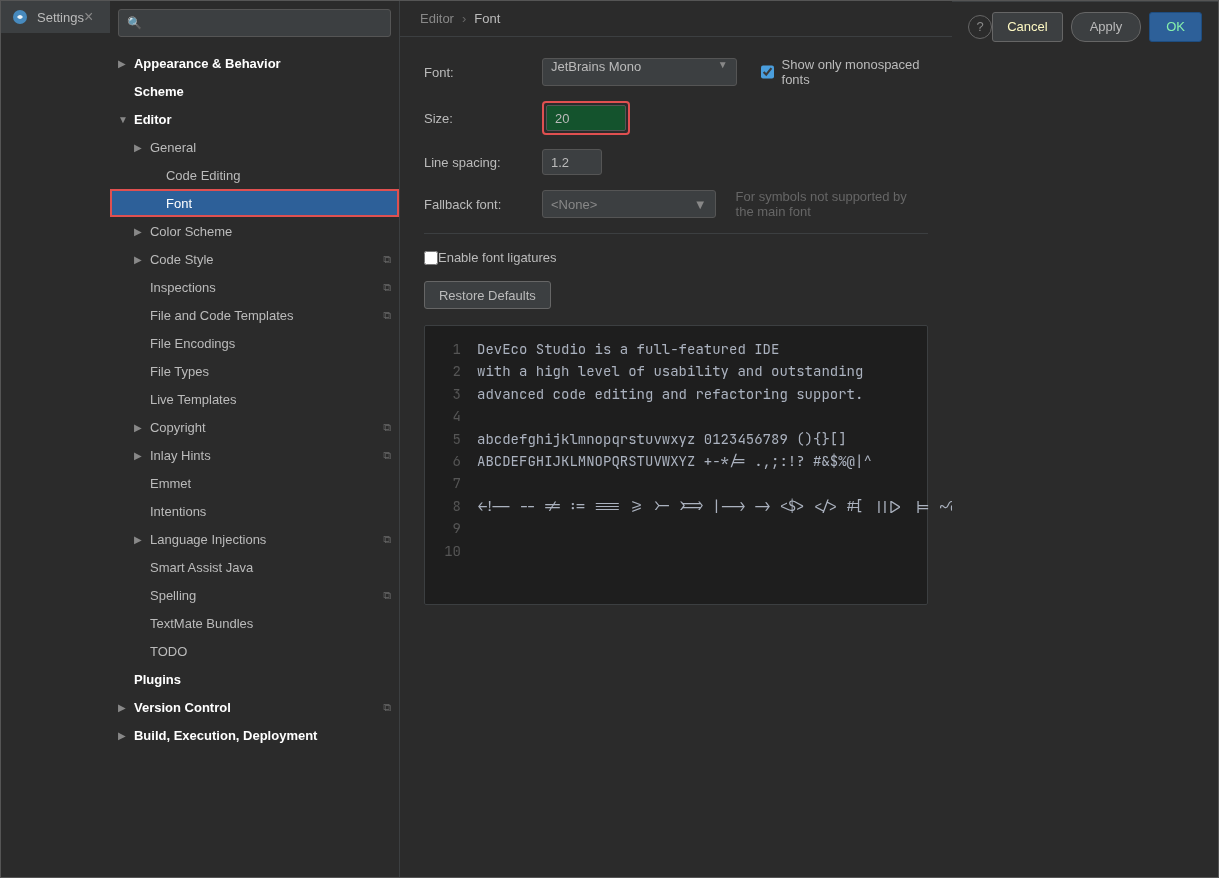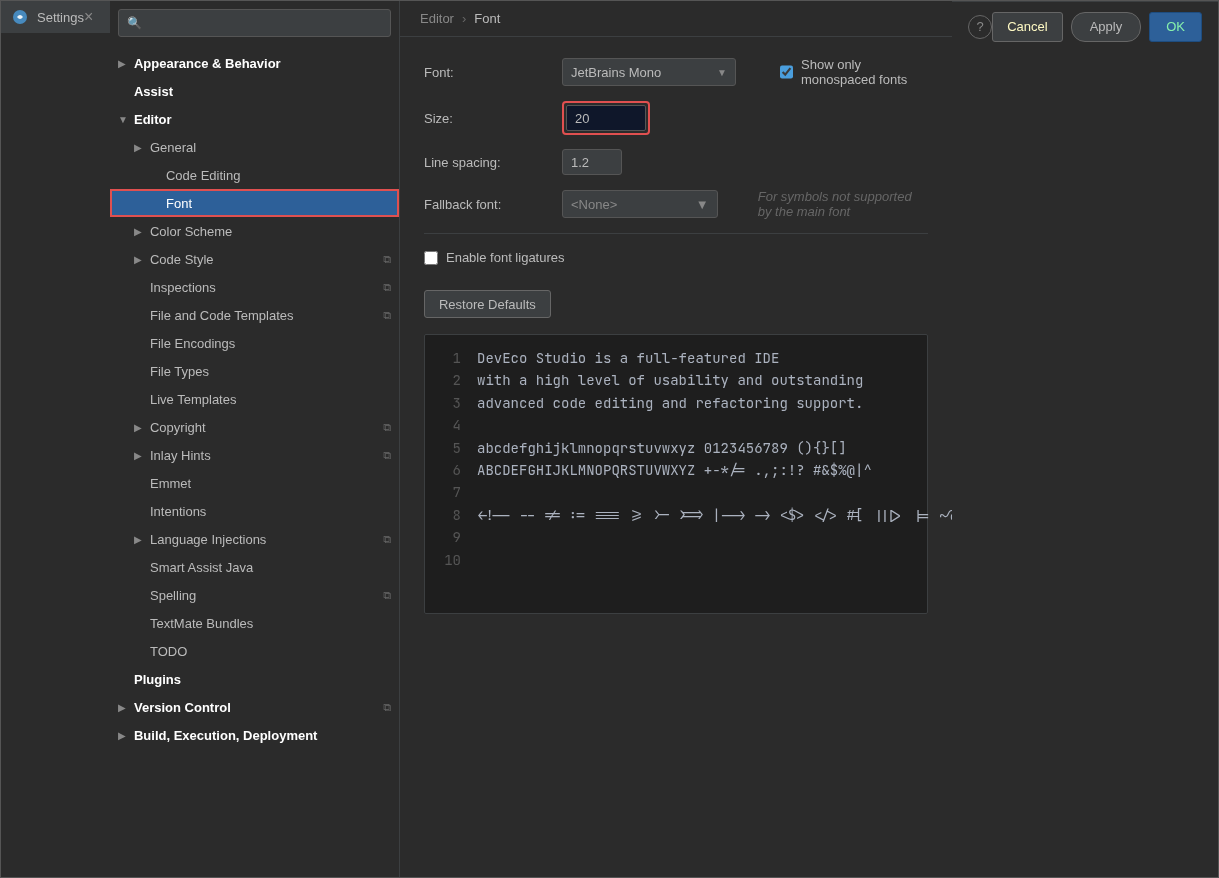--- a/index.html
+++ b/index.html
@@ -151,36 +151,36 @@
     }
     .settings-panel {
       flex: 1;
       padding: 20px 24px;
       overflow-y: auto;
     }
     .form-row {
       display: flex;
       align-items: center;
       margin-bottom: 14px;
-      gap: 28px;
+      gap: 8px;
     }
     .form-label {
       width: 110px;
       color: #bbbbbb;
       font-size: 13px;
       flex-shrink: 0;
     }
     .font-dropdown {
       width: 220px;
       height: 28px;
       background: #3c3f41;
       border: 1px solid #555;
       border-radius: 3px;
       display: flex;
-      align-items: center;
+      align-items: flex-start;
       justify-content: space-between;
       padding: 0 8px;
       cursor: pointer;
       color: #bbbbbb;
       font-size: 13px;
     }
     .font-dropdown .dd-arrow {
       color: #888;
       font-size: 10px;
     }
@@ -195,21 +195,21 @@
       width: 14px;
       height: 14px;
     }
     .checkbox-row label {
       color: #bbbbbb;
       font-size: 13px;
     }
     .size-input {
       width: 80px;
       height: 26px;
-      background: #0f172a;
+      background: #14532d;
       border: 1px solid #555;
       border-radius: 2px;
       color: #bbbbbb;
       font-size: 13px;
       padding: 0 8px;
       outline: none;
     }
     .line-spacing-input {
       width: 60px;
       height: 26px;
@@ -233,27 +233,25 @@
       padding: 0 8px;
       cursor: pointer;
       color: #888;
       font-size: 13px;
       text-align: right;
     }
     .fallback-hint {
       color: #666;
       font-size: 13px;
       margin-left: 12px;
-      font-style: italic;
     }
     .checkbox-ligatures {
       display: flex;
       align-items: center;
-      gap: 8px;
-      margin-bottom: 25px;
+      margin-bottom: 16px;
     }
     .checkbox-ligatures input[type=checkbox] {
       width: 14px;
       height: 14px;
     }
     .checkbox-ligatures label {
       color: #bbbbbb;
       font-size: 13px;
     }
     .divider {
@@ -404,21 +402,21 @@
       </div>
       <div class="sidebar-tree">
 
         <div class="tree-item indent-0">
           <span class="arrow">▶</span>
           <span class="item-label tree-section-bold">Appearance &amp; Behavior</span>
         </div>
 
         <div class="tree-item indent-0">
           <span class="arrow"></span>
-          <span class="item-label tree-section-bold">Assist</span>
+          <span class="item-label tree-section-bold">Scheme</span>
         </div>
 
         <div class="tree-item indent-0">
           <span class="arrow">▼</span>
           <span class="item-label tree-section-bold">Editor</span>
         </div>
 
         <div class="tree-item indent-1">
           <span class="arrow">▶</span>
           <span class="item-label">General</span>

